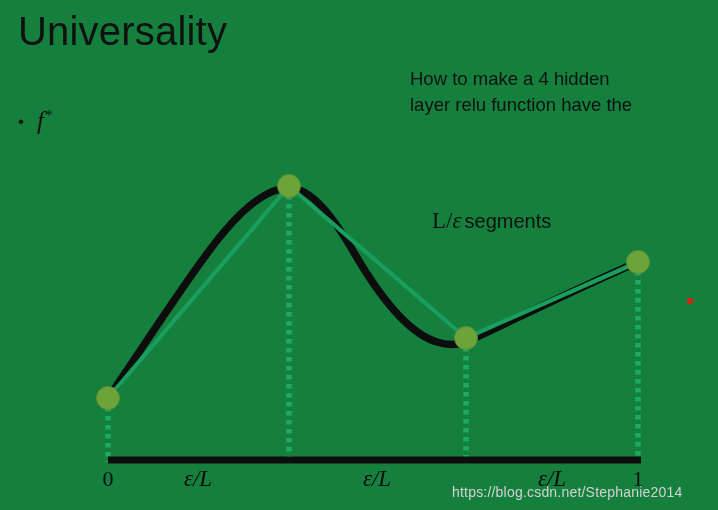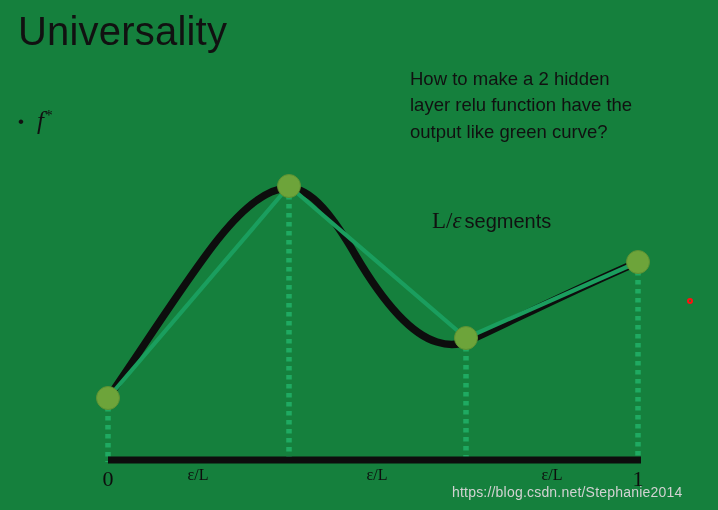--- a/index.html
+++ b/index.html
@@ -116,21 +116,22 @@
   
   .axis-label {
     position: absolute;
     font-family: "Liberation Serif", serif;
     font-size: 22px;
     color: #0d0d0d;
     white-space: nowrap;
     transform: translateX(-50%);
   }
   .axis-label.seg {
-    font-size: 16px;
+    font-style: italic;
+    font-size: 23px;
   }
   .axis-label.num { font-style: normal; }
 
   
   .laser-dot {
     position: absolute;
     width: 18px;
     height: 18px;
     border-radius: 50%;
   }
@@ -164,23 +165,22 @@
 <div class="slide">
 
   <div class="slide-title">Universality</div>
 
   <div class="bullet-row">
     <span class="bullet-dot">•</span>
     <span class="math-f"><span>f</span><sup>*</sup></span>
   </div>
 
   <div class="question-block">
-    <span class="q-line">How to make a 2 hidden</span>
+    <span class="q-line">How to make a 4 hidden</span>
     <span class="q-line">layer relu function have the</span>
-    <span class="q-line">output like green curve?</span>
   </div>
 
   <div class="segments-label"><span class="frac">L/</span><span class="eps">ε</span><span class="word">segments</span></div>
 
   <svg class="figure" viewBox="0 0 718 510">
 
     <path d="M 108 398
              C 140 352, 178 292, 212 247
              C 240 210, 266 188, 289 188
              C 312 188, 334 218, 356 256

